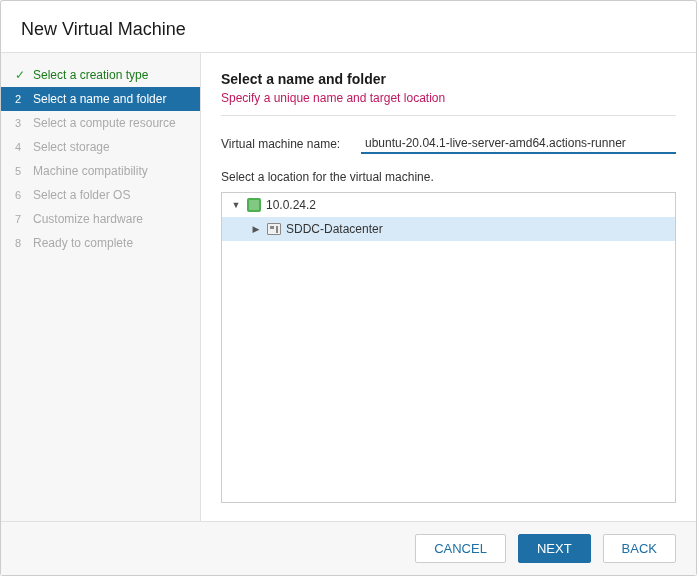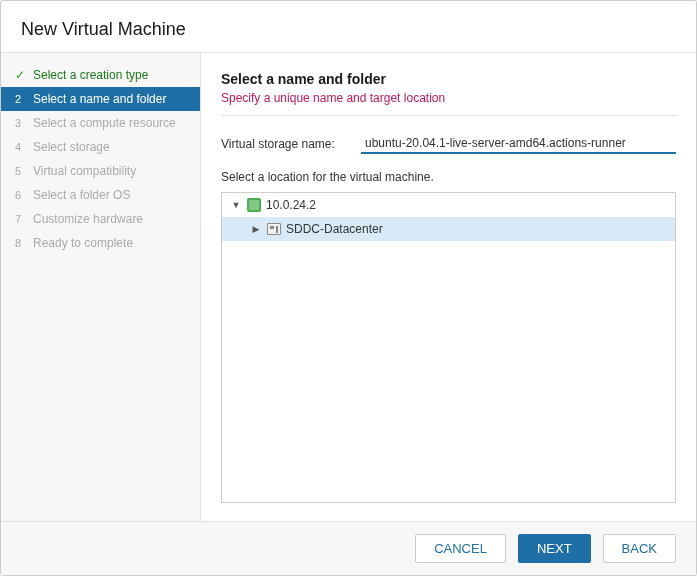--- a/index.html
+++ b/index.html
@@ -250,21 +250,21 @@
         <span>Select a compute resource</span>
       </div>
 
       <div class="sidebar-item disabled">
         <span class="step-num">4</span>
         <span>Select storage</span>
       </div>
 
       <div class="sidebar-item disabled">
         <span class="step-num">5</span>
-        <span>Virtual compatibility</span>
+        <span>Machine compatibility</span>
       </div>
 
       <div class="sidebar-item disabled">
         <span class="step-num">6</span>
         <span>Select a folder OS</span>
       </div>
 
       <div class="sidebar-item disabled">
         <span class="step-num">7</span>
         <span>Customize hardware</span>
@@ -275,21 +275,21 @@
         <span>Ready to complete</span>
       </div>
 
     </div>
 
     <div class="content">
       <div class="content-title">Select a name and folder</div>
       <div class="content-subtitle">Specify a unique name and target location</div>
 
       <div class="form-row">
-        <label class="form-label">Virtual storage name:</label>
+        <label class="form-label">Virtual machine name:</label>
         <input class="form-input" type="text" value="ubuntu-20.04.1-live-server-amd64.actions-runner" style="">
       </div>
 
       <div class="location-label">Select a location for the virtual machine.</div>
 
       <div class="tree-container">
 
         <div class="tree-item">
           <span class="tree-chevron">▼</span>
           <span class="tree-icon-host">

